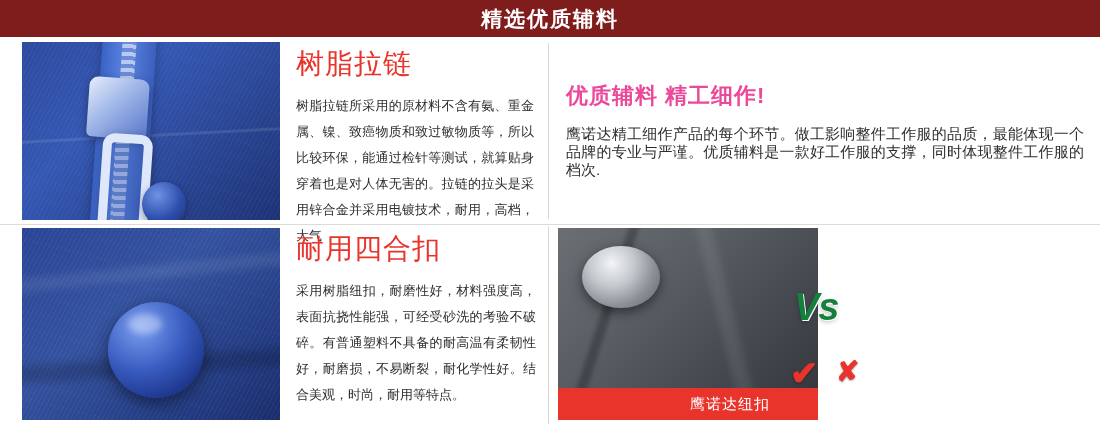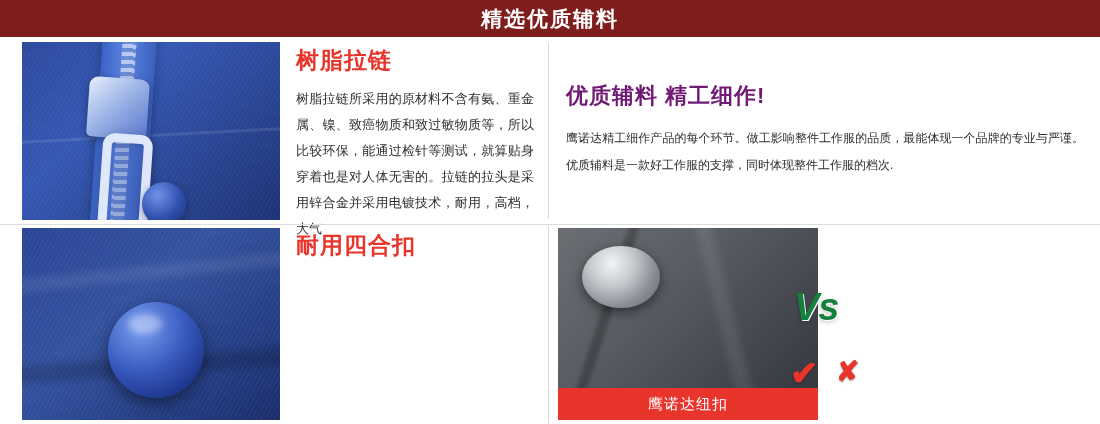--- a/index.html
+++ b/index.html
@@ -125,22 +125,22 @@
   }
 
   .text-zipper {
     position: absolute;
     left: 296px;
     top: 8px;
     width: 238px;
   }
   .sub-title {
     color: #e8342b;
-    font-size: 23px;
-    font-weight: bold;
+    font-size: 28px;
+    font-weight: normal;
     margin: 0 0 10px 0;
     letter-spacing: 1px;
   }
   .body-text {
     color: #2e2e2e;
     font-size: 13px;
     line-height: 26px;
     margin: 0;
     text-align: justify;
   }
@@ -154,30 +154,30 @@
     background: #d8d8d8;
   }
 
   .promo {
     position: absolute;
     left: 566px;
     top: 44px;
     width: 518px;
   }
   .promo-title {
-    color: #701a75;
+    color: #ec4899;
     font-size: 22px;
     font-weight: bold;
     margin: 0 0 14px 0;
     letter-spacing: 1px;
   }
   .promo-body {
     color: #2e2e2e;
-    font-size: 12px;
-    line-height: 27px;
+    font-size: 15px;
+    line-height: 18px;
     margin: 0;
     text-align: justify;
   }
 
   .divider-h {
     position: absolute;
     left: 0;
     top: 224px;
     width: 1100px;
     height: 1px;
@@ -365,20 +365,21 @@
     bottom: 0;
     width: 100%;
     height: 32px;
     background: #e8342b;
     color: #ffffff;
     display: flex;
     align-items: center;
     justify-content: center;
     font-size: 15px;
     letter-spacing: 1px;
+    padding-left: 42px;
   }
 
   .mark {
     position: absolute;
     font-weight: bold;
     color: #e8342b;
     text-shadow: 0 1px 2px rgba(0,0,0,0.35);
     pointer-events: none;
   }
   .mark-check {
@@ -446,20 +447,21 @@
 
     <div class="photo-snap">
       <div class="weave"></div>
       <div class="fold"></div>
       <div class="fold2"></div>
       <div class="snap-button"></div>
     </div>
 
     <div class="text-snap">
       <h2 class="sub-title">耐用四合扣</h2>
+      <p class="body-text">采用树脂纽扣，耐磨性好，材料强度高，表面抗挠性能强，可经受砂洗的考验不破碎。有普通塑料不具备的耐高温有柔韧性好，耐磨损，不易断裂，耐化学性好。结合美观，时尚，耐用等特点。</p>
     </div>
 
     <div class="divider-v2"></div>
 
     <div class="card card-good">
       <div class="card-photo photo-grey">
         <div class="diag"></div>
         <div class="diag2"></div>
         <div class="metal-snap"></div>
       </div>

